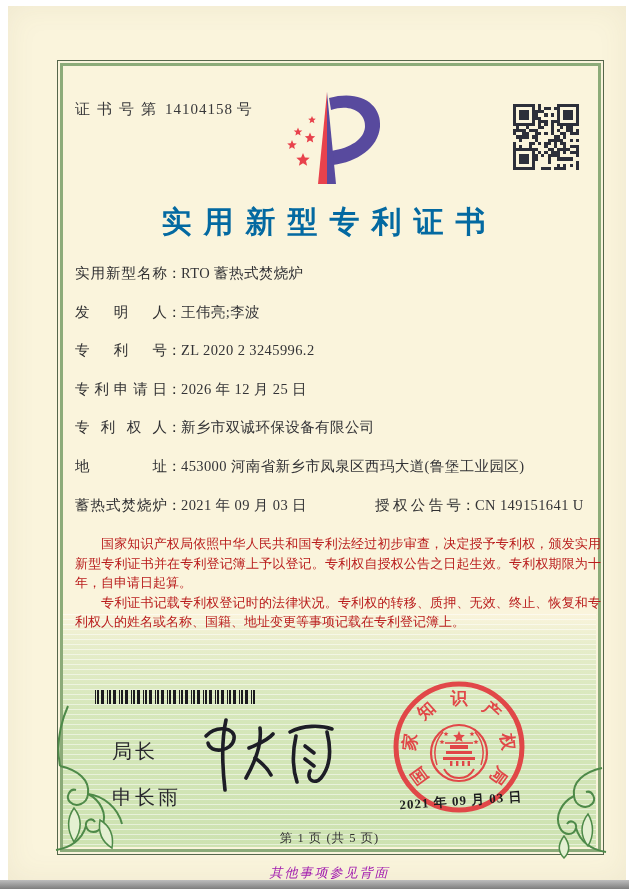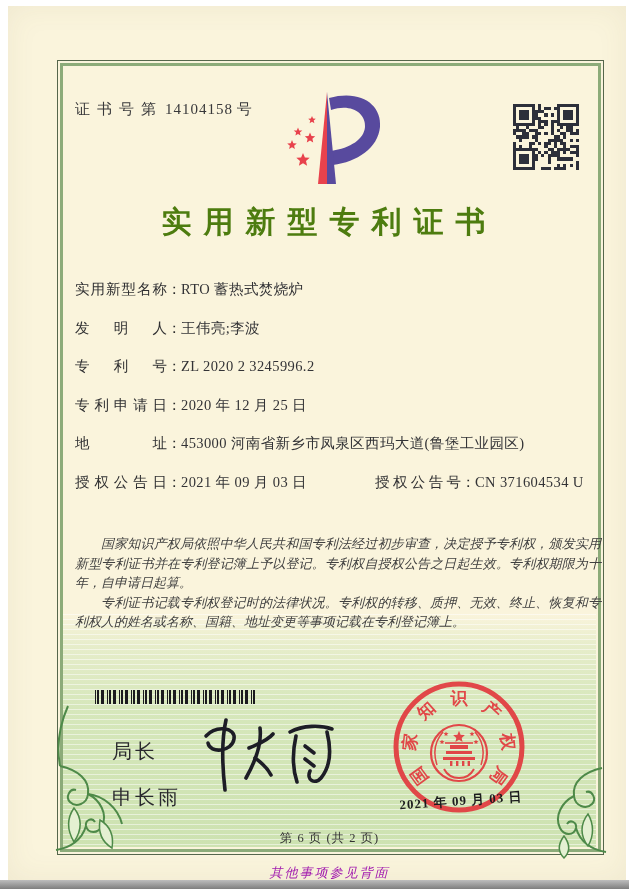--- a/index.html
+++ b/index.html
@@ -34,36 +34,35 @@
   }
   .certno{
     position:absolute;left:67px;top:94px;font-size:15px;color:#38383a;white-space:nowrap;
   }
   .certno .sp{letter-spacing:7px;}
   .certno .num{letter-spacing:1px;padding-left:2px;}
   .logo{position:absolute;left:277px;top:82px;}
   .qr{position:absolute;left:505px;top:98px;}
   .doc-title{
     position:absolute;left:49px;top:196px;width:545px;text-align:center;
-    font-size:30px;font-weight:bold;letter-spacing:12px;color:#4d7c0f;white-space:nowrap;
-  }
-  .fields{position:absolute;left:67px;top:274px;width:527px;}
+    font-size:30px;font-weight:bold;letter-spacing:12px;color:#0369a1;white-space:nowrap;
+  }
+  .fields{position:absolute;left:67px;top:258px;width:527px;}
   .frow{position:relative;height:38.6px;font-size:14.5px;white-space:nowrap;}
   .flabel{
     display:inline-block;width:92px;color:#303032;
     text-align:justify;text-align-last:justify;vertical-align:top;
   }
   .fcolon{display:inline-block;width:14px;}
   .fvalue{letter-spacing:.4px;color:#333336;}
   .pair2{position:absolute;left:252px;top:0;}
   .pair2 .flabel{width:86px;margin-left:48px;}
   .paras{
     position:absolute;left:67px;top:528px;width:526px;
-    font-size:13px;line-height:19.5px;text-align:justify;color:#404040;
-    font-style:italic;
+    font-size:13px;line-height:19.5px;text-align:justify;color:#b91c1c;
   }
   .paras p{margin:0;text-indent:2em;}
   .barcode{position:absolute;left:87px;top:684px;}
   .officer{
     position:absolute;left:104px;top:732px;
     font-family:"Liberation Sans","DejaVu Sans",sans-serif;
     font-size:20px;color:#2a2a2e;letter-spacing:3px;
   }
   .officer .name{margin-top:19px;}
   .signature{position:absolute;left:185px;top:706px;}
@@ -266,29 +265,32 @@
     <div class="frow">
       <span class="flabel">实用新型名称</span><span class="fcolon">：</span><span class="fvalue">RTO 蓄热式焚烧炉</span>
     </div>
     <div class="frow">
       <span class="flabel">发明人</span><span class="fcolon">：</span><span class="fvalue">王伟亮;李波</span>
     </div>
     <div class="frow">
       <span class="flabel">专利号</span><span class="fcolon">：</span><span class="fvalue">ZL 2020 2 3245996.2</span>
     </div>
     <div class="frow">
-      <span class="flabel">专利申请日</span><span class="fcolon">：</span><span class="fvalue">2020 年 12 月 25 日</span>
+      <span class="flabel">专利申请日</span><span class="fcolon">：</span><span class="fvalue">2026 年 12 月 25 日</span>
+    </div>
+    <div class="frow">
+      <span class="flabel">专利权人</span><span class="fcolon">：</span><span class="fvalue">新乡市双诚环保设备有限公司</span>
     </div>
     <div class="frow">
       <span class="flabel">地址</span><span class="fcolon">：</span><span class="fvalue">453000 河南省新乡市凤泉区西玛大道(鲁堡工业园区)</span>
     </div>
     <div class="frow">
-      <span class="flabel">授权公告日</span><span class="fcolon">：</span><span class="fvalue">2021 年 09 月 03 日</span>
+      <span class="flabel">蓄热式焚烧炉</span><span class="fcolon">：</span><span class="fvalue">2021 年 09 月 03 日</span>
       <span class="pair2">
-        <span class="flabel">授权公告号</span><span class="fcolon">：</span><span class="fvalue">CN 371604534 U</span>
+        <span class="flabel">授权公告号</span><span class="fcolon">：</span><span class="fvalue">CN 149151641 U</span>
       </span>
     </div>
   </div>
 
   <div class="paras">
     <p>国家知识产权局依照中华人民共和国专利法经过初步审查，决定授予专利权，颁发实用新型专利证书并在专利登记簿上予以登记。专利权自授权公告之日起生效。专利权期限为十年，自申请日起算。</p>
     <p>专利证书记载专利权登记时的法律状况。专利权的转移、质押、无效、终止、恢复和专利权人的姓名或名称、国籍、地址变更等事项记载在专利登记簿上。</p>
   </div>
 
   <svg class="barcode" id="barcode" width="165" height="14" viewBox="0 0 165 14" shape-rendering="crispEdges">
@@ -384,21 +386,21 @@
       <rect x="3" y="8" width="2.4" height="5" stroke="none"></rect>
       <rect x="8.6" y="8" width="2.4" height="5" stroke="none"></rect>
       <path d="M-15,16 A17 17 0 0 0 15,16" fill="none" stroke-width="2"></path>
       <path d="M-22,12 C-26,0 -24,-12 -16,-21" fill="none" stroke-width="1.5"></path>
       <path d="M22,12 C26,0 24,-12 16,-21" fill="none" stroke-width="1.5"></path>
     </g>
   </svg>
 
   <div class="seal-date">2021 年 09 月 03 日</div>
 
-  <div class="pageno">第 6 页 (共 2 页)</div>
+  <div class="pageno">第 1 页 (共 5 页)</div>
 
   <svg class="flourish fl-left" width="92" height="150" viewBox="0 0 92 150">
     <g fill="none" stroke="#4e8a49" stroke-width="2">
       <path d="M8,62 C4,40 8,20 16,2"></path>
       <path d="M8,62 C26,66 38,76 36,90 C35,100 24,104 18,98 C13,93 18,84 24,86"></path>
       <path d="M36,90 C48,96 56,110 50,122 C46,130 36,130 34,122 C33,116 40,113 43,118"></path>
       <path d="M34,122 C30,136 18,144 4,146"></path>
       <path d="M36,90 C52,92 66,104 70,120"></path>
     </g>
     <g fill="#e4f0d2" stroke="#4e8a49" stroke-width="1.5">

